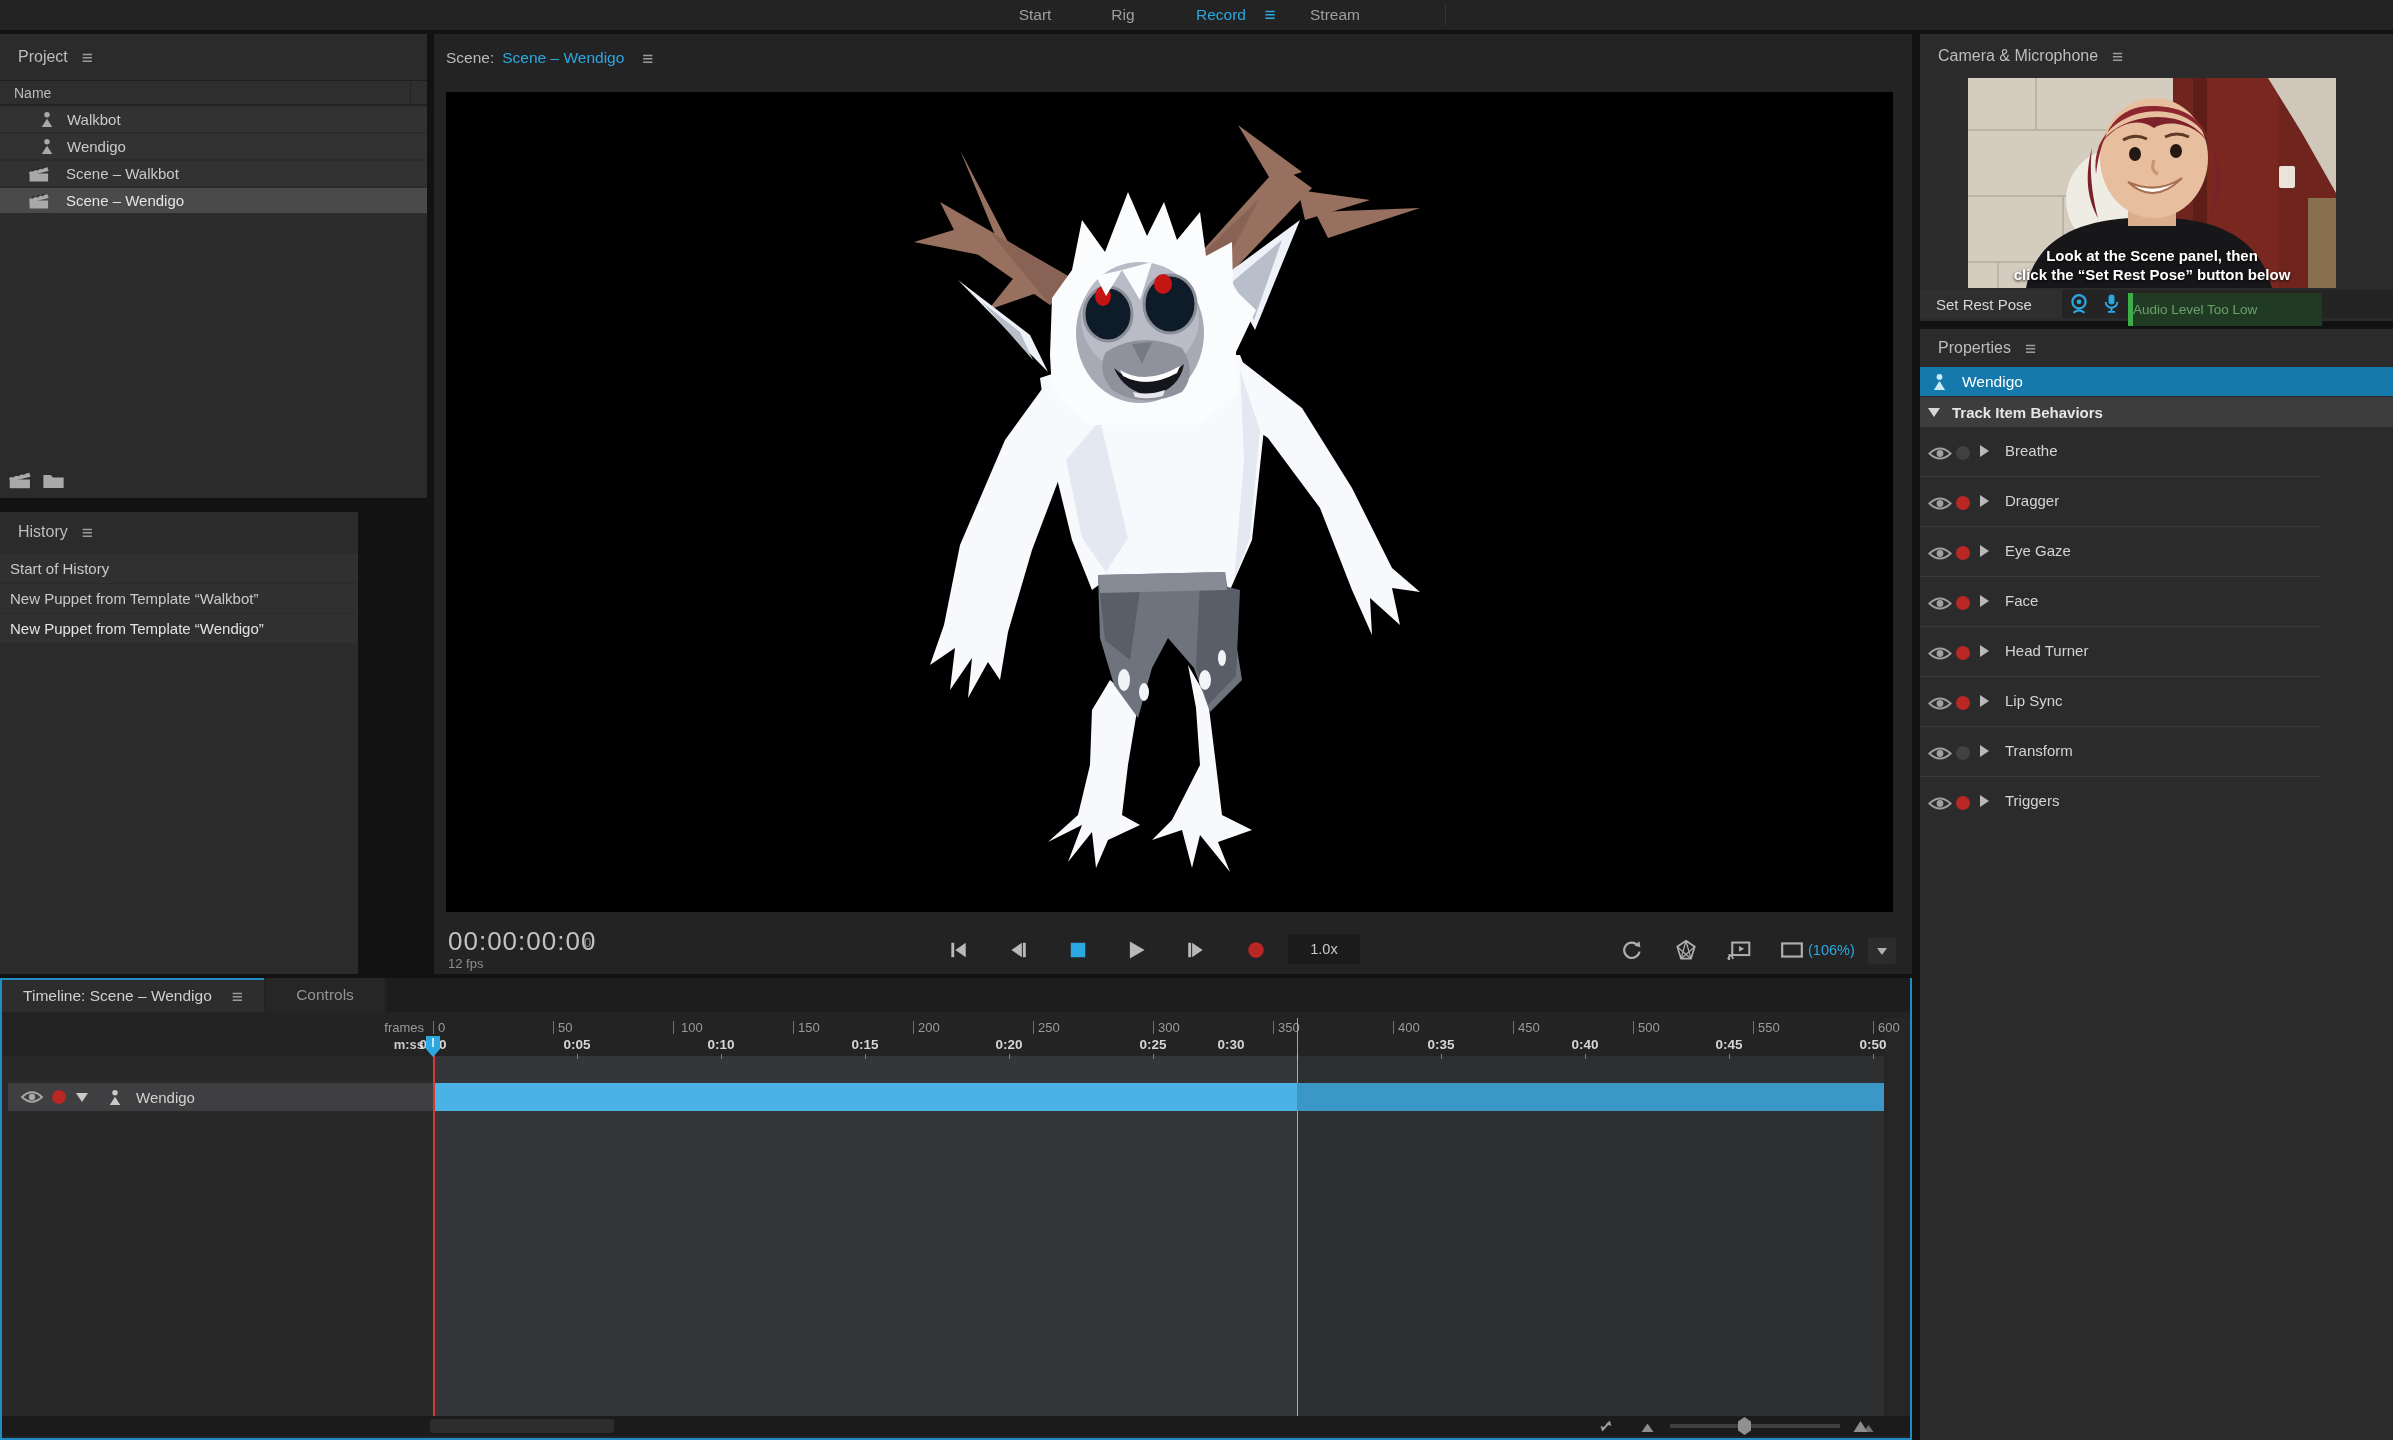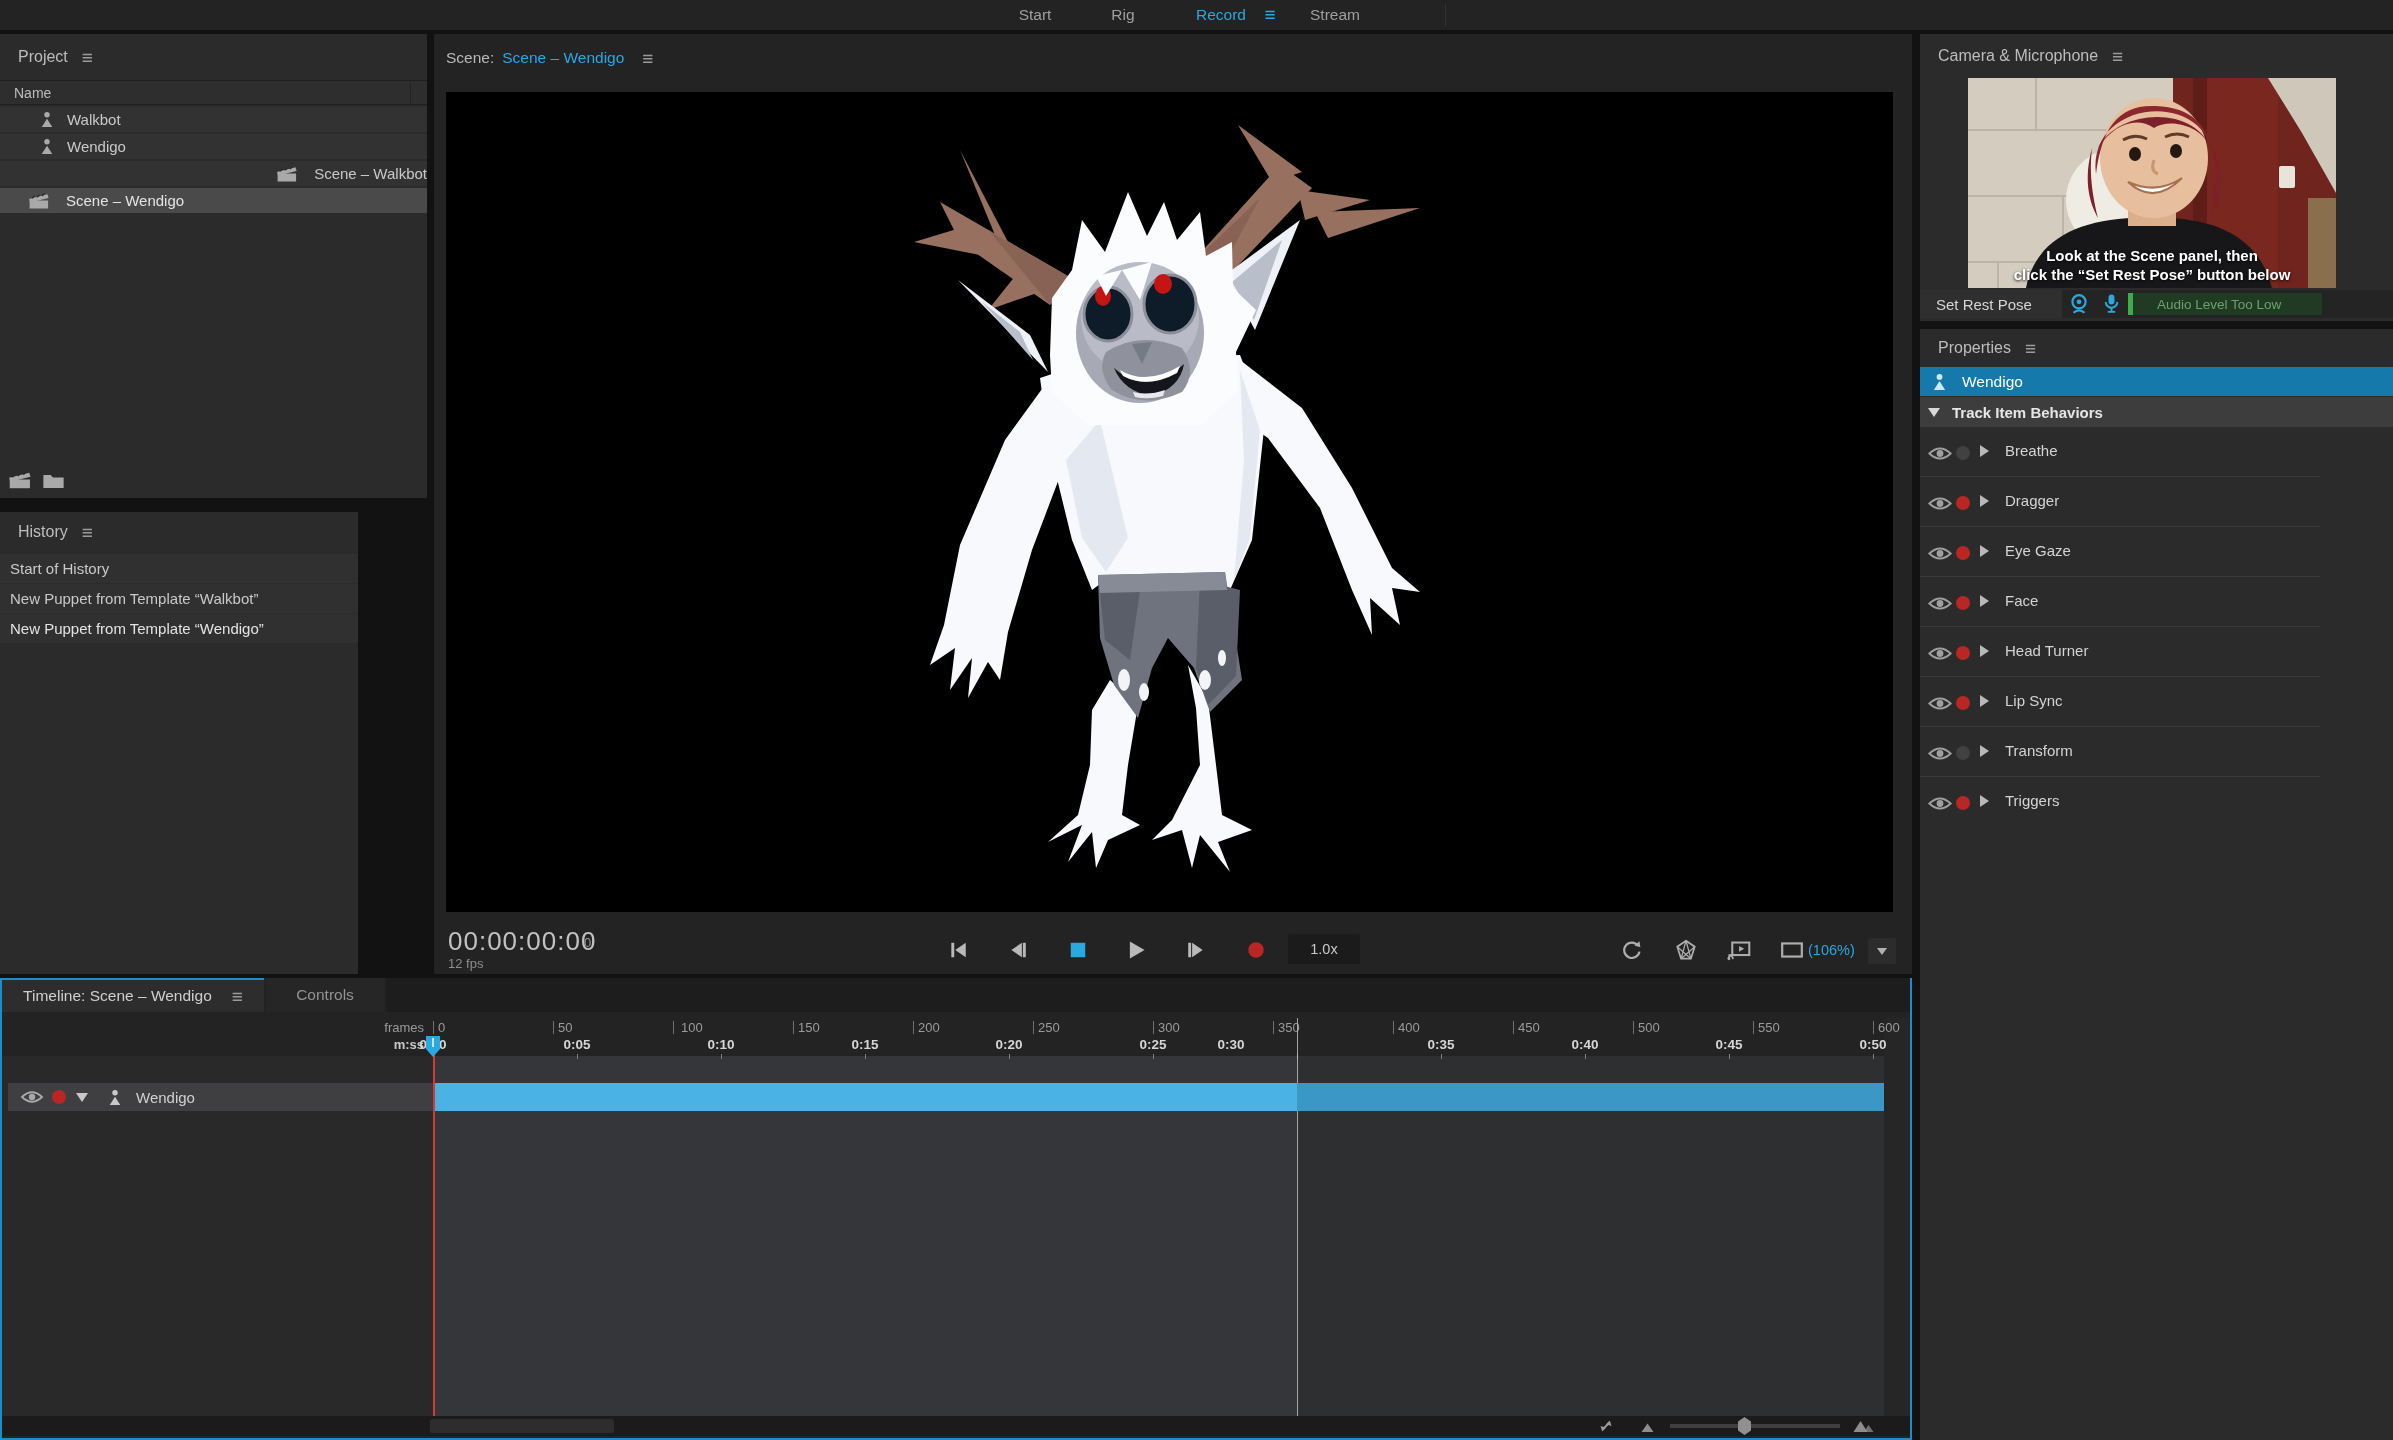--- a/index.html
+++ b/index.html
@@ -30,21 +30,21 @@
   .namehdr{position:absolute;left:0;right:0;background:#2e2e2e;border-top:1px solid #1f1f1f;border-bottom:1px solid #1f1f1f;color:#bdbdbd;font-size:14px;display:flex;align-items:center;padding-left:14px;}
   
   .scenehdr{position:absolute;left:12px;top:0;height:48px;display:flex;align-items:center;gap:8px;font-size:15.5px;color:#b9b9b9;}
   .blue{color:var(--accent-blue);}
   .viewport{position:absolute;left:12px;top:58px;width:1447px;height:820px;background:#000;}
   .tbtn{position:absolute;top:13px;width:36px;height:34px;display:flex;align-items:center;justify-content:center;color:#b9b9b9;}
   .speedpill{position:absolute;top:14px;width:72px;height:30px;background:#1b1b1b;border-radius:3px;color:#c9c9c9;font-size:14.5px;display:flex;align-items:center;justify-content:center;}
   .r-ico{position:absolute;top:16px;width:28px;height:28px;display:flex;align-items:center;justify-content:center;color:#aeaeae;}
   
   .setrow-btn{position:absolute;left:0;top:0;width:142px;height:28px;background:#2f2f2f;color:#d6d6d6;font-size:15px;display:flex;align-items:center;padding-left:16px;}
-  .meter{position:absolute;left:208px;top:3px;width:194px;height:22px;background:#203a23;border-left:5px solid var(--audio-meter-green);display:flex;align-items:center;padding-left:24px;color:#6ca06b;font-size:13.5px;}
+  .meter{position:absolute;left:208px;top:3px;width:194px;height:33px;background:#203a23;border-left:5px solid var(--audio-meter-green);display:flex;align-items:center;padding-left:0;color:#6ca06b;font-size:13.5px;}
   .behav-row{position:absolute;left:0;width:473px;height:50px;}
   .behav-row .divider{position:absolute;left:0;bottom:0;width:400px;height:1px;background:#3a3a3a;}
   .behav-label{position:absolute;left:85px;top:15px;font-size:15px;color:#d4d4d4;}
   
   .tl{position:absolute;left:0;top:978px;width:1912px;height:462px;background:#232323;border-left:2px solid #1f8dc4;border-right:2px solid #1f8dc4;border-bottom:2px solid #1f8dc4;}
   .tl-tab{position:absolute;top:0;height:34px;display:flex;align-items:center;justify-content:center;gap:20px;font-size:15.5px;}
   .ftick{position:absolute;top:2px;color:#9a9a9a;font-size:13px;padding-left:5px;}
   .ftick i{position:absolute;left:0;top:1px;width:1px;height:13px;background:#707070;}
   .ttick{position:absolute;top:19px;color:#d6d6d6;font-size:13.5px;font-weight:bold;transform:translateX(-50%);}
   .tmark{position:absolute;top:36px;width:1px;height:5px;background:#7d7d7d;}
@@ -162,21 +162,21 @@
         <use href="#i-puppet"></use>
       </svg>
     <span style="margin-left:13px">Walkbot</span>
   </div>
   <div class="list-row" style="top:100px;height:25px;">
     <svg class="ico" style="margin-left:40px" width="14" height="17">
         <use href="#i-puppet"></use>
       </svg>
     <span style="margin-left:13px">Wendigo</span>
   </div>
-  <div class="list-row" style="top:127px;height:25px;justify-content:flex-end;">
+  <div class="list-row" style="top:127px;height:25px;">
     <svg class="ico" style="margin-left:28px" width="22" height="17">
         <use href="#i-clapper"></use>
       </svg>
     <span style="margin-left:16px">Scene – Walkbot</span>
   </div>
   <div class="list-row selected" style="top:154px;height:25px;">
     <svg class="ico" style="margin-left:28px" width="22" height="17">
         <use href="#i-clapper"></use>
       </svg>
     <span style="margin-left:16px">Scene – Wendigo</span>

